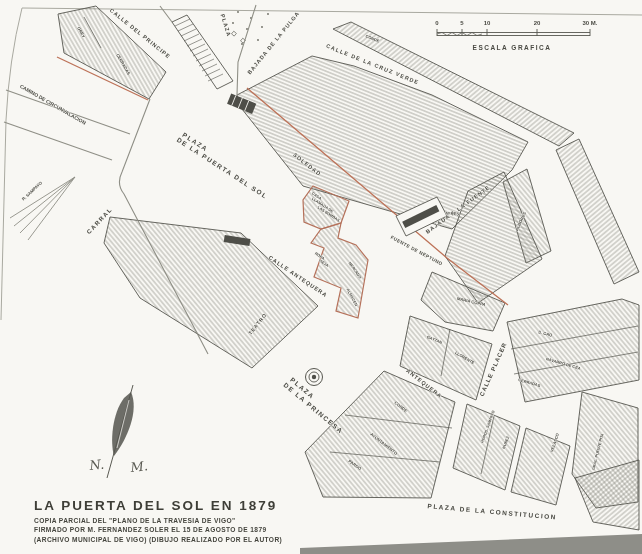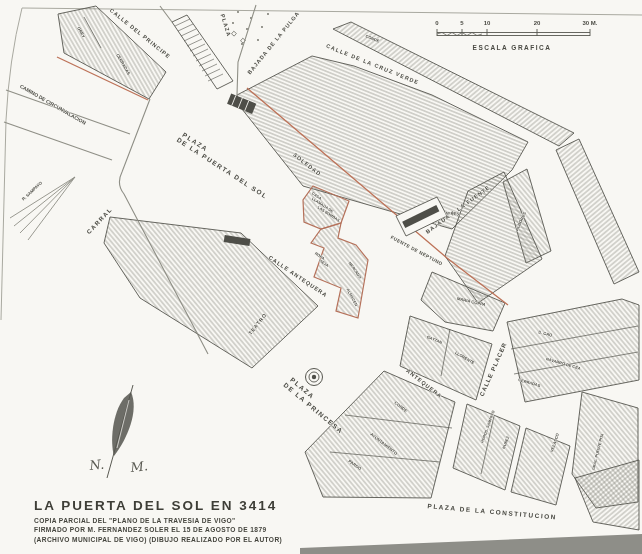--- a/index.html
+++ b/index.html
@@ -214,18 +214,18 @@
         <text x="489" y="427" transform="rotate(-70 489 427)" font-size="3.8" class="map-label">HDROS. SAMPAYO</text>
         <text x="507" y="443" transform="rotate(-70 507 443)" font-size="3.8" class="map-label">NUÑEZ</text>
         <text x="556" y="443" transform="rotate(-72 556 443)" font-size="4" class="map-label">VELASCO</text>
         <text x="599" y="452" transform="rotate(-76 599 452)" font-size="3.8" class="map-label">GRAL. PUENTE PITA</text>
       </g>
 
   <polygon points="300,548 642,534 642,554 300,554" fill="#8e8e88"></polygon>
 </svg>
 
 <div class="title-block">
-  <h1>LA PUERTA DEL SOL EN 3414</h1>
+  <h1>LA PUERTA DEL SOL EN 1879</h1>
   <p>COPIA PARCIAL DEL "PLANO DE LA TRAVESIA DE VIGO"</p>
   <p>FIRMADO POR M. FERNANDEZ SOLER EL 15 DE AGOSTO DE 1879</p>
   <p>(ARCHIVO MUNICIPAL DE VIGO)    (DIBUJO REALIZADO POR EL AUTOR)</p>
 </div>
 </div>
 
 </body></html>

